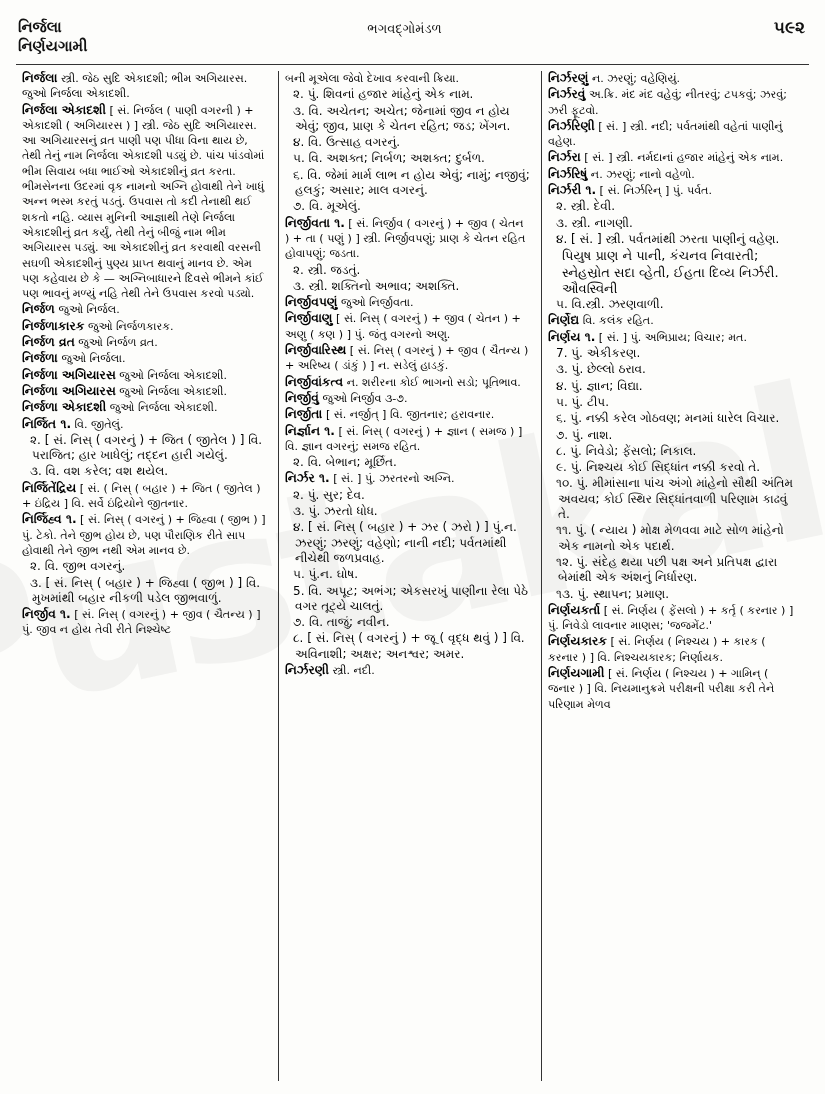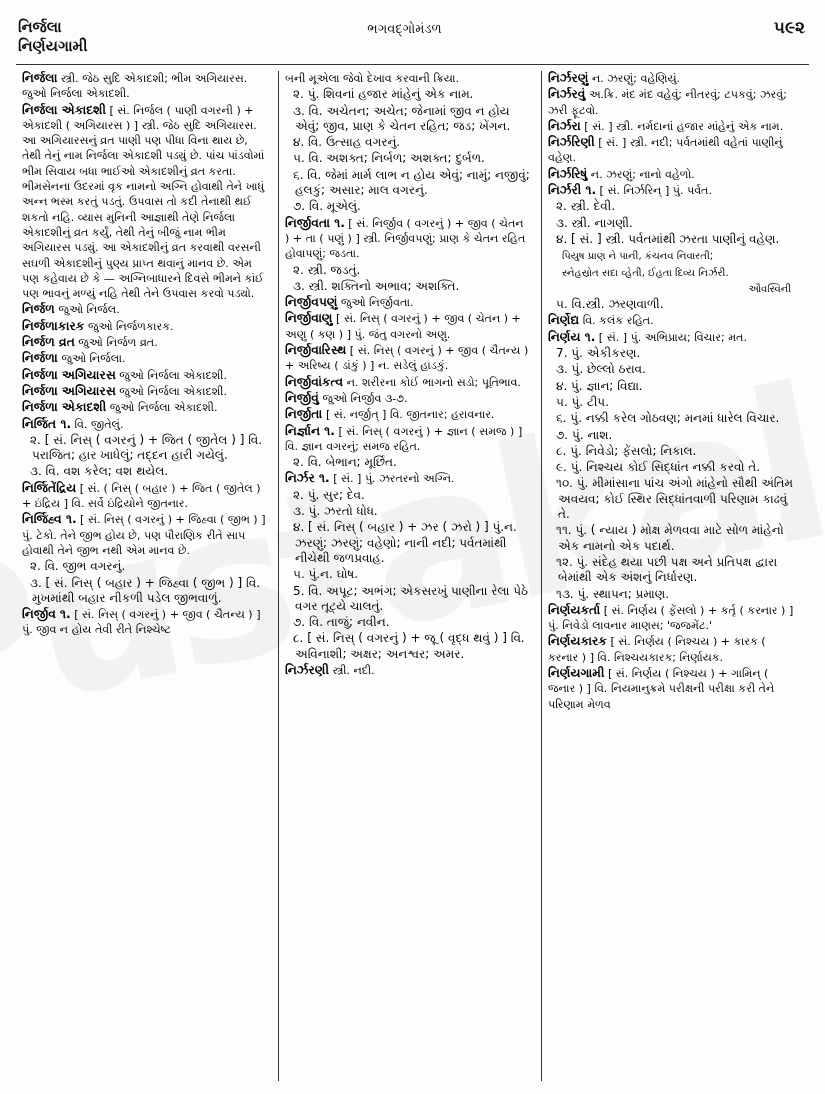--- a/index.html
+++ b/index.html
@@ -113,24 +113,24 @@
   }
   .sub {
     margin: 0 0 1px 10px;
     font-family: "DejaVu Sans", sans-serif;
     font-size: 12px;
     text-indent: -2px;
   }
   .verse {
     margin: 0 0 1px 14px;
     font-family: "DejaVu Sans", sans-serif;
-    font-size: 10px;
+    font-size: 13px;
   }
   .verse.right {
-    text-align: right;
+    text-align: left;
     margin-right: 4px;
   }
 </style>
 </head>
 <body>
 
 <div class="page">
 
   <div class="watermark">
     <span>ePustakalay</span>
@@ -192,22 +192,22 @@
         <p class="sub">૪. [ સં. નિસ્ ( બહાર ) + ઝર ( ઝરો ) ] પું.ન. ઝરણું; ઝરણું; વહેણો; નાની નદી; પર્વતમાંથી નીચેથી જળપ્રવાહ.</p>
         <p class="sub">૫. પું.ન. ઘોષ.</p>
         <p class="sub">5. વિ. અપૂટ; અભંગ; એકસરખું પાણીના રેલા પેઠે વગર તૂટ્યે ચાલતું.</p>
         <p class="sub">૭. વિ. તાજું; નવીન.</p>
         <p class="sub">૮. [ સં. નિસ્ ( વગરનું ) + જૂ ( વૃદ્ધ થવું ) ] વિ. અવિનાશી; અક્ષર; અનશ્વર; અમર.</p>
         <p class="entry"><span class="hw">નિર્ઝરણી</span><span class="body"> સ્ત્રી. નદી.</span></p>
       </div>
     <div class="col c3">
         <p class="entry"><span class="hw">નિર્ઝરણું</span><span class="body"> ન. ઝરણું; વહેણિયું.</span></p>
         <p class="entry"><span class="hw">નિર્ઝરવું</span><span class="body"> અ.ક્રિ. મંદ મંદ વહેવું; નીતરવું; ટપકવું; ઝરવું; ઝરી ફૂટવો.</span></p>
+        <p class="entry"><span class="hw">નિર્ઝરિણી</span><span class="body"> [ સં. ] સ્ત્રી. નદી; પર્વતમાંથી વહેતાં પાણીનું વહેણ.</span></p>
         <p class="entry"><span class="hw">નિર્ઝરા</span><span class="body"> [ સં. ] સ્ત્રી. નર્મદાનાં હજાર માંહેનું એક નામ.</span></p>
-        <p class="entry"><span class="hw">નિર્ઝરિણી</span><span class="body"> [ સં. ] સ્ત્રી. નદી; પર્વતમાંથી વહેતાં પાણીનું વહેણ.</span></p>
         <p class="entry"><span class="hw">નિર્ઝરિષું</span><span class="body"> ન. ઝરણું; નાનો વહેળો.</span></p>
         <p class="entry"><span class="hw">નિર્ઝરી ૧.</span><span class="body"> [ સં. નિર્ઝરિન્ ] પું. પર્વત.</span></p>
         <p class="sub">૨. સ્ત્રી. દેવી.</p>
         <p class="sub">૩. સ્ત્રી. નાગણી.</p>
         <p class="sub">૪. [ સં. ] સ્ત્રી. પર્વતમાંથી ઝરતા પાણીનું વહેણ.</p>
         <p class="verse">પિયુષ પ્રાણ ને પાની, કંચનવ નિવારતી;</p>
         <p class="verse">સ્નેહસ્રોત સદા વ્હેતી, ઈહતા દિવ્ય નિર્ઝરી.</p>
         <p class="verse right">ઔવસ્વિની</p>
         <p class="sub">૫. વિ.સ્ત્રી. ઝરણવાળી.</p>
         <p class="entry"><span class="hw">નિર્ણેદ્ય</span><span class="body"> વિ. કલંક રહિત.</span></p>

